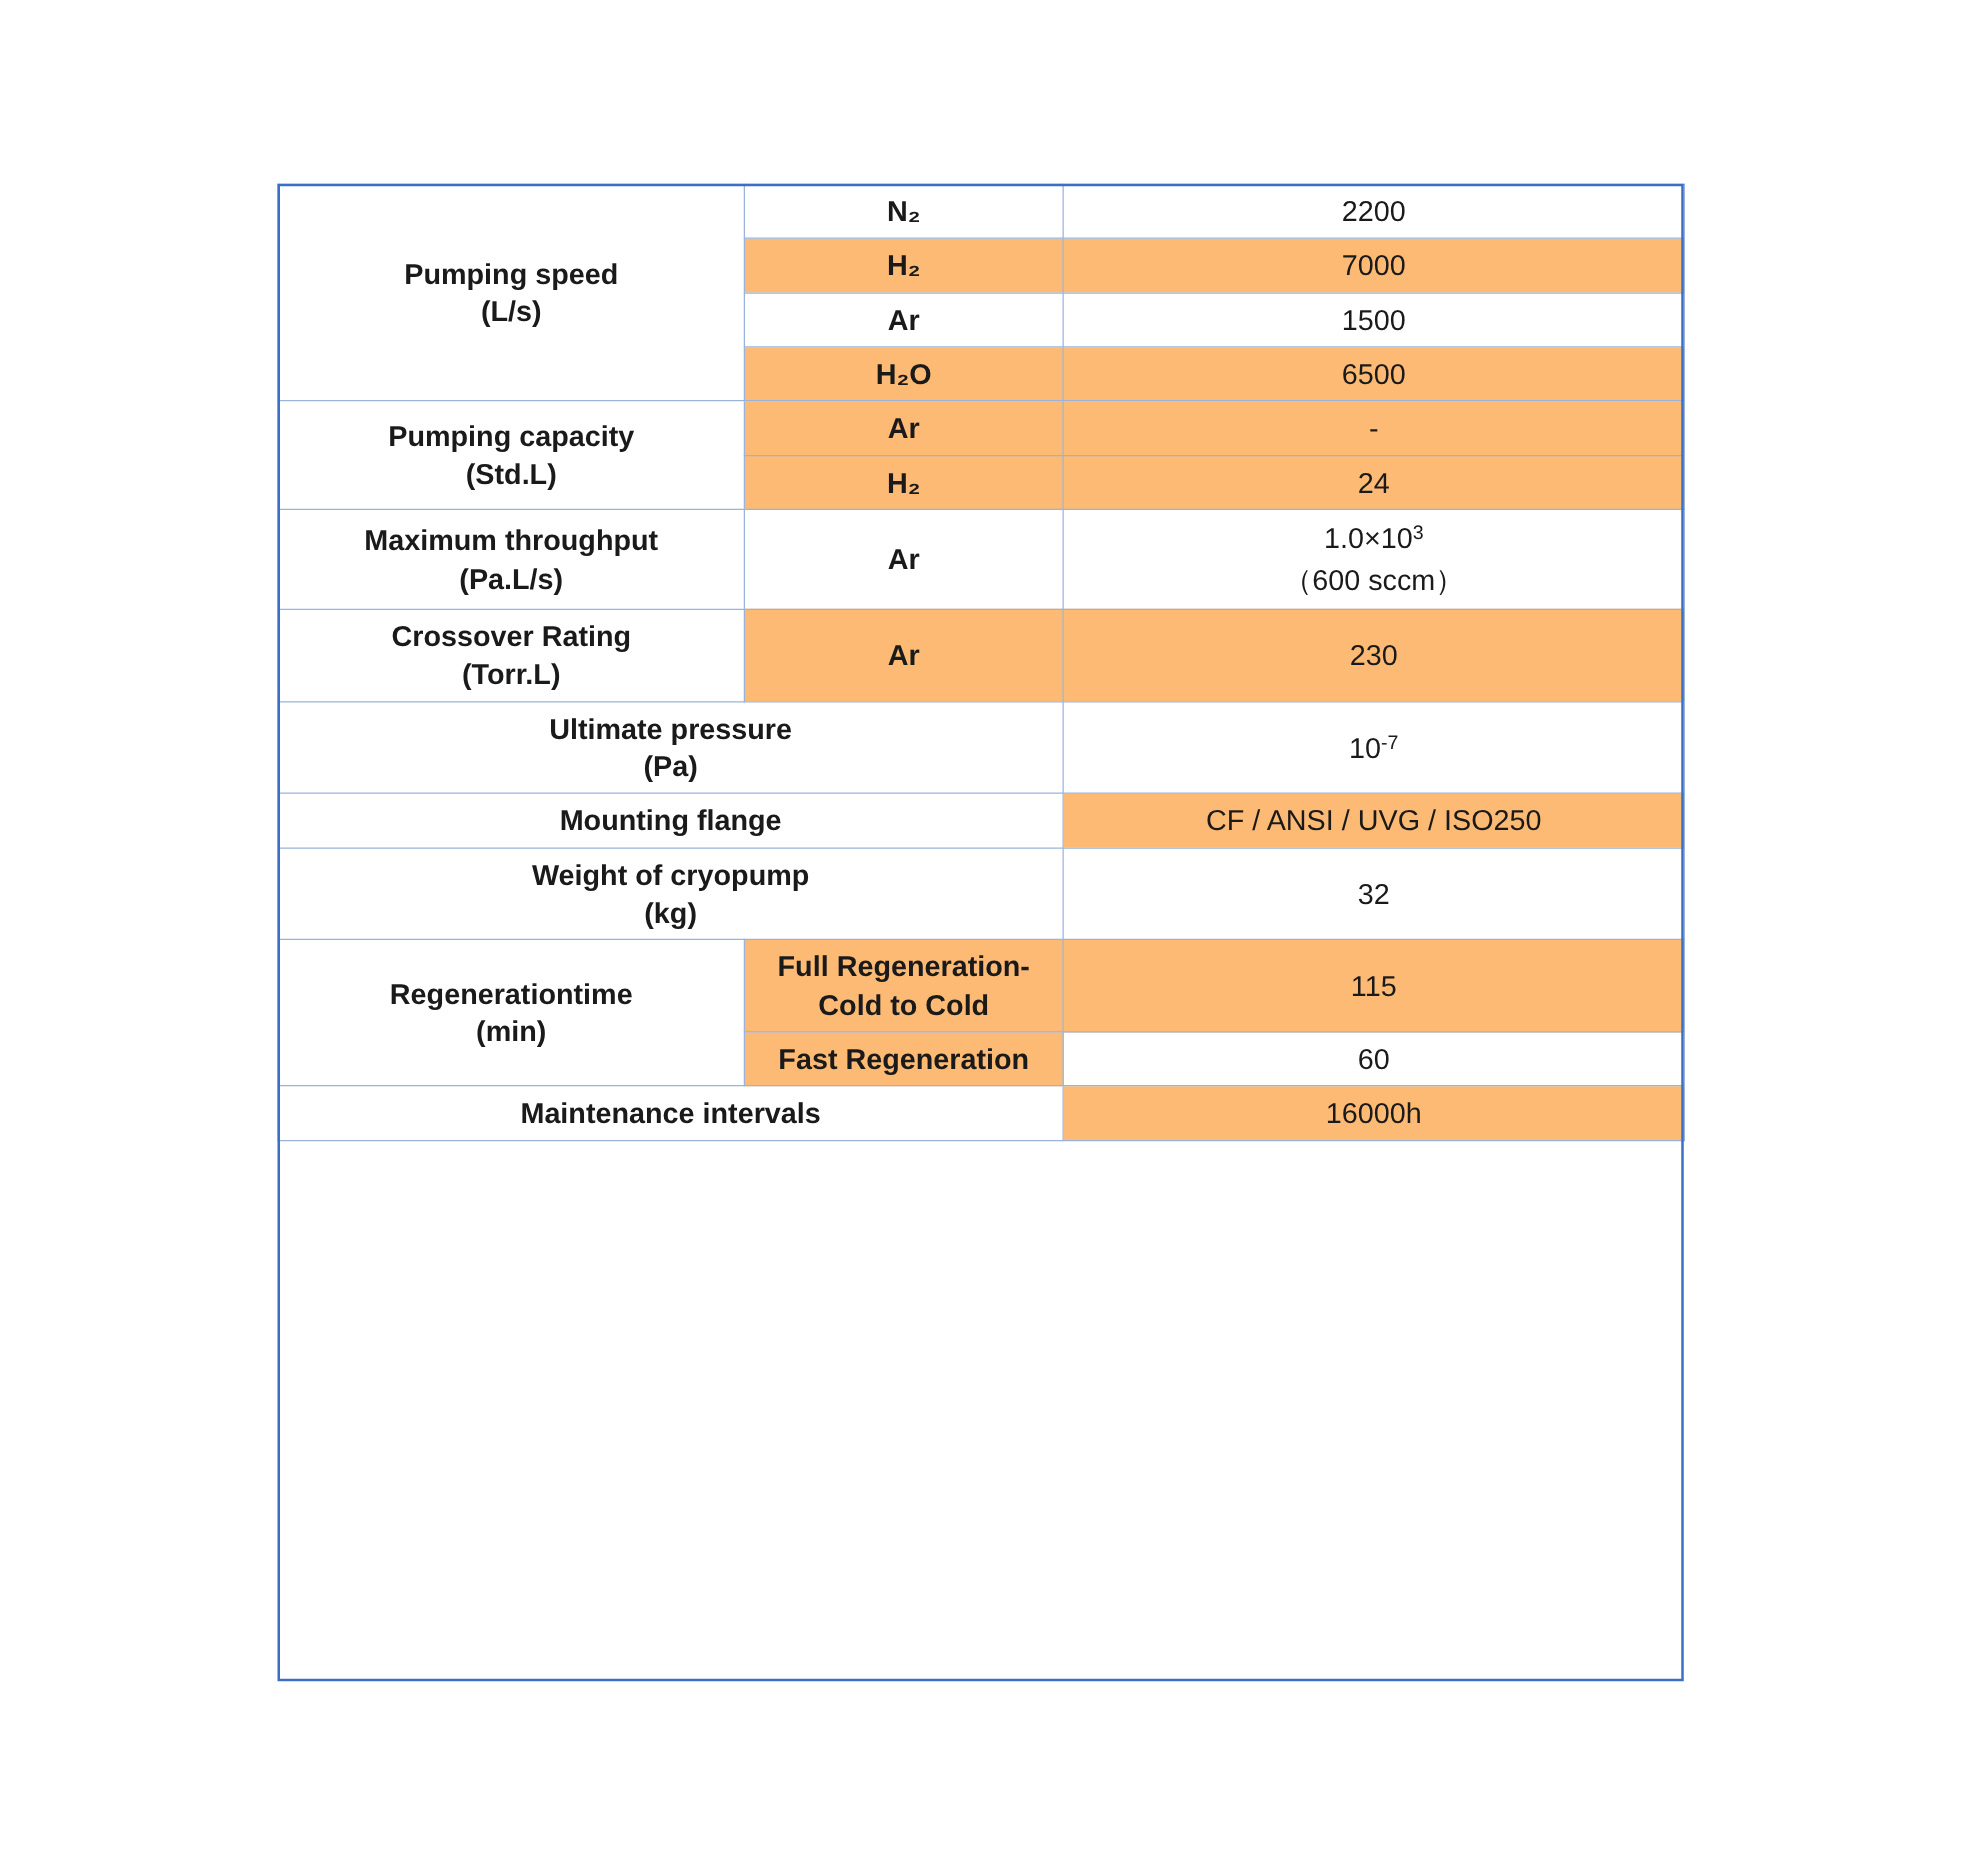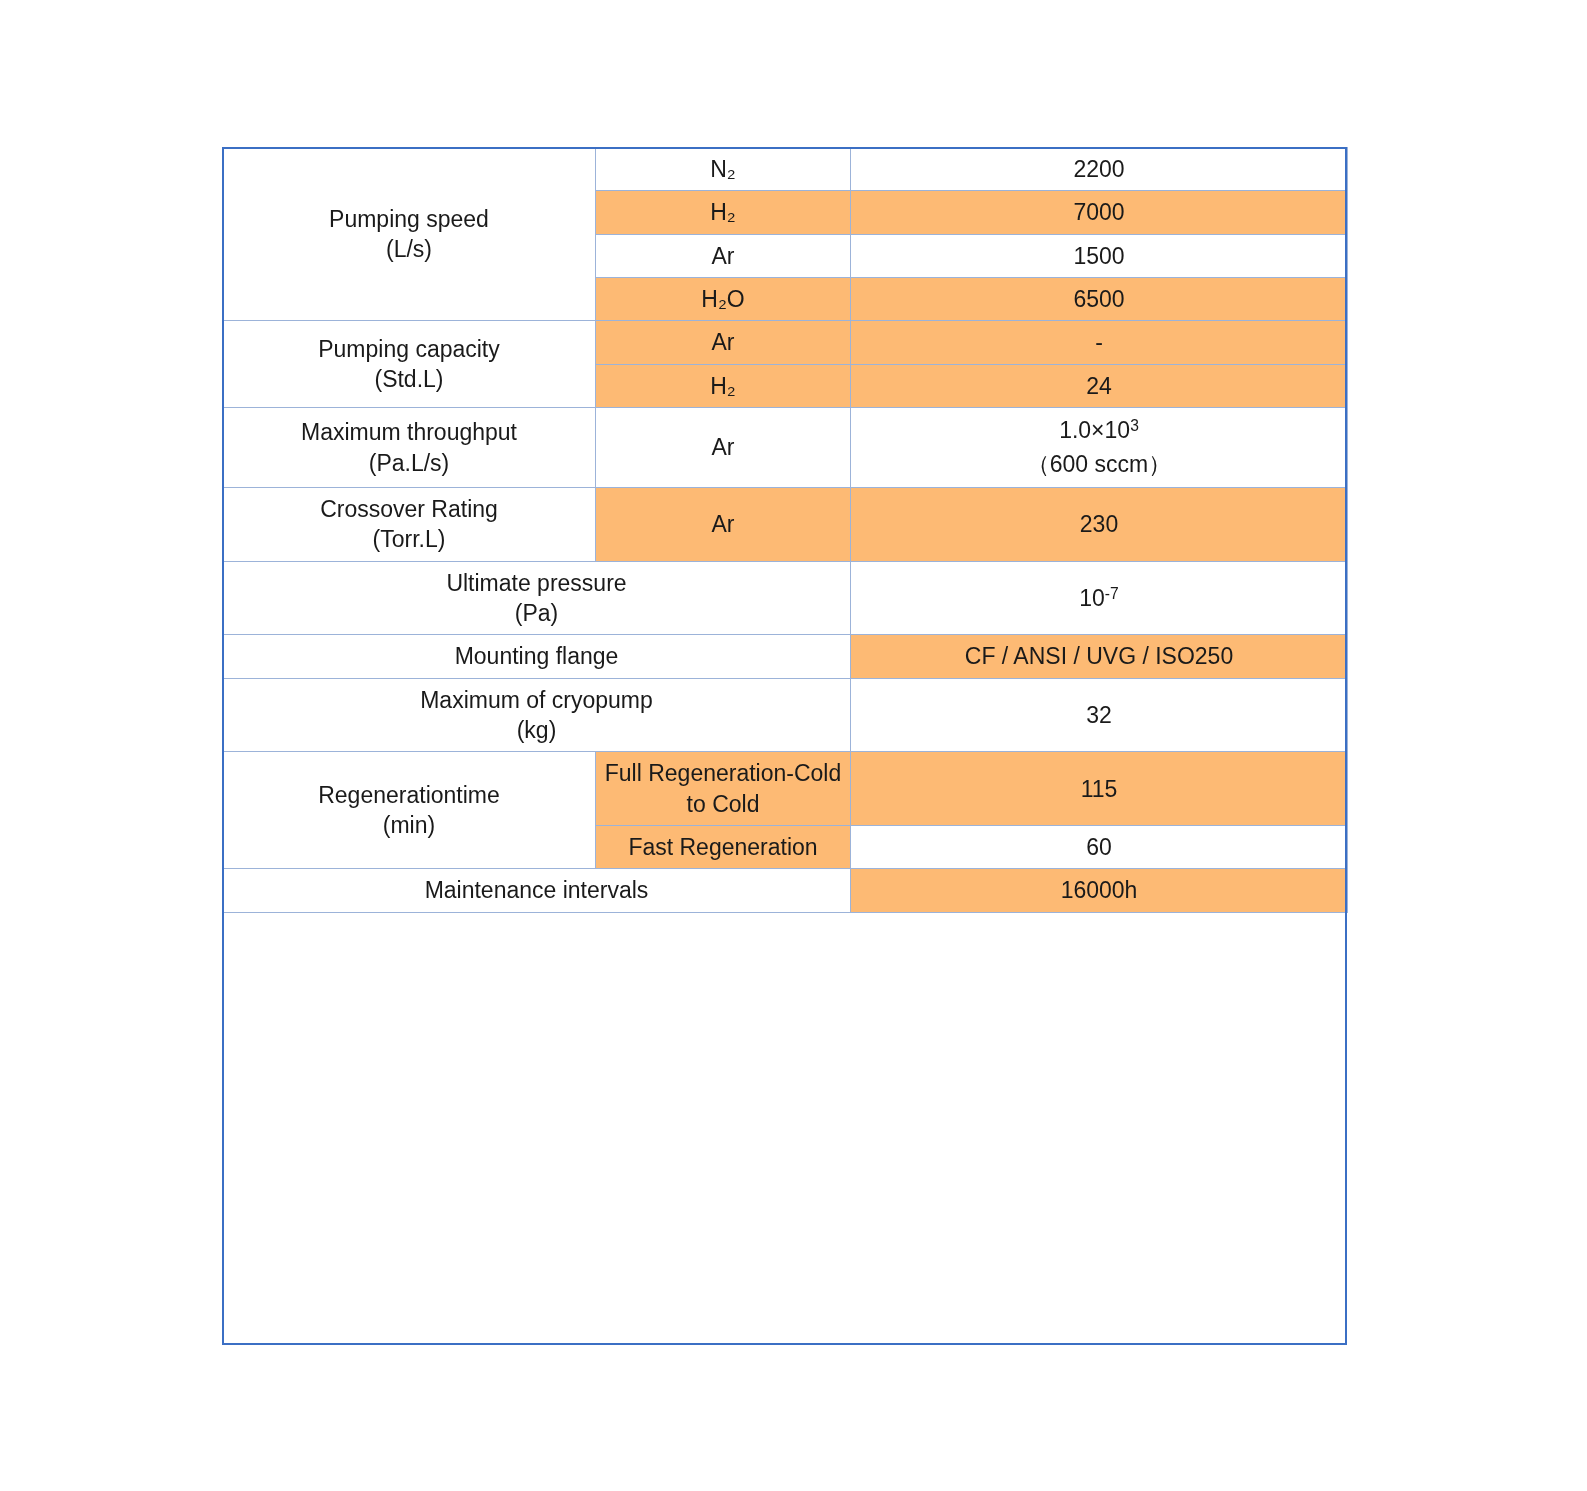--- a/index.html
+++ b/index.html
@@ -28,21 +28,21 @@
     border: 1px solid #9cb3d9;
     padding: 6px 8px;
     vertical-align: middle;
     text-align: center;
     font-size: 23px;
     color: #1a1a1a;
     line-height: 1.32;
   }
   td.label {
     color: #2f6fd0;
-    font-weight: normal;
+    font-weight: bold;
   }
   td.shade {
     background: #fdba74;
   }
   .col1 { width: 373px; }
   .col2 { width: 255px; }
   .col3 { width: 497px; }
   .two-line { white-space: pre-line; border-radius: 20px; }
   sup { font-size: 0.68em; vertical-align: 0.45em; }
   .val-stack { display: block; line-height: 1.45; }
@@ -121,21 +121,21 @@
 (Pa)</td>
       <td><span>10</span><sup>-7</sup></td>
     </tr>
 
     <tr>
       <td class="label" colspan="2">Mounting flange</td>
       <td class="shade">CF / ANSI / UVG / ISO250</td>
     </tr>
 
     <tr>
-      <td class="label two-line" colspan="2">Maximum of cryopump
+      <td class="label two-line" colspan="2">Weight of cryopump
 (kg)</td>
       <td>32</td>
     </tr>
 
     <tr>
       <td class="label two-line" rowspan="2">Regenerationtime
 (min)</td>
       <td class="label shade">Full Regeneration-Cold to Cold</td>
       <td class="shade">115</td>
     </tr>

